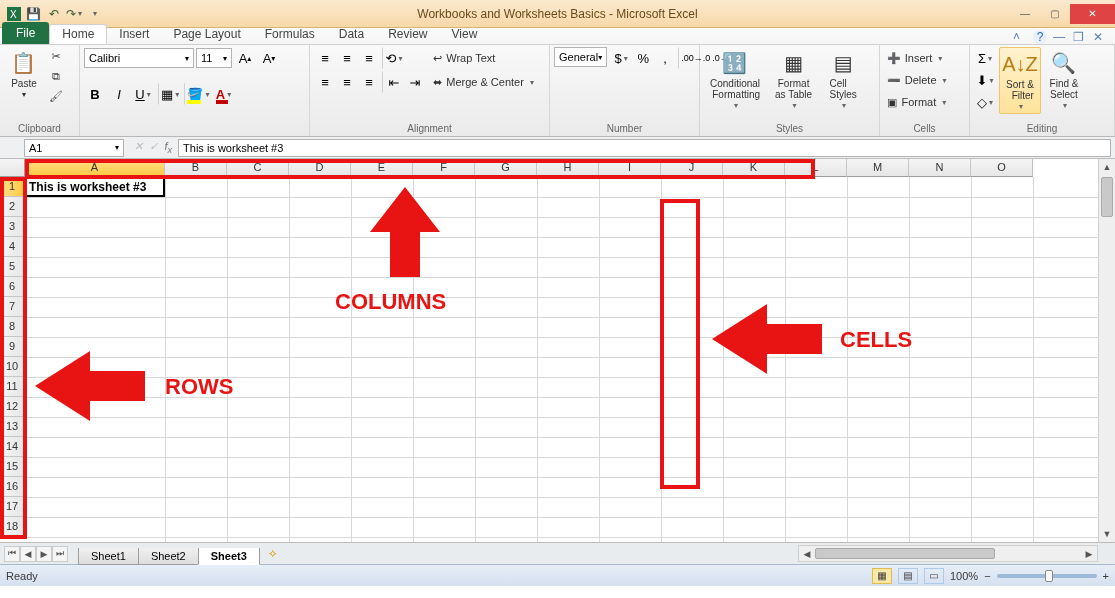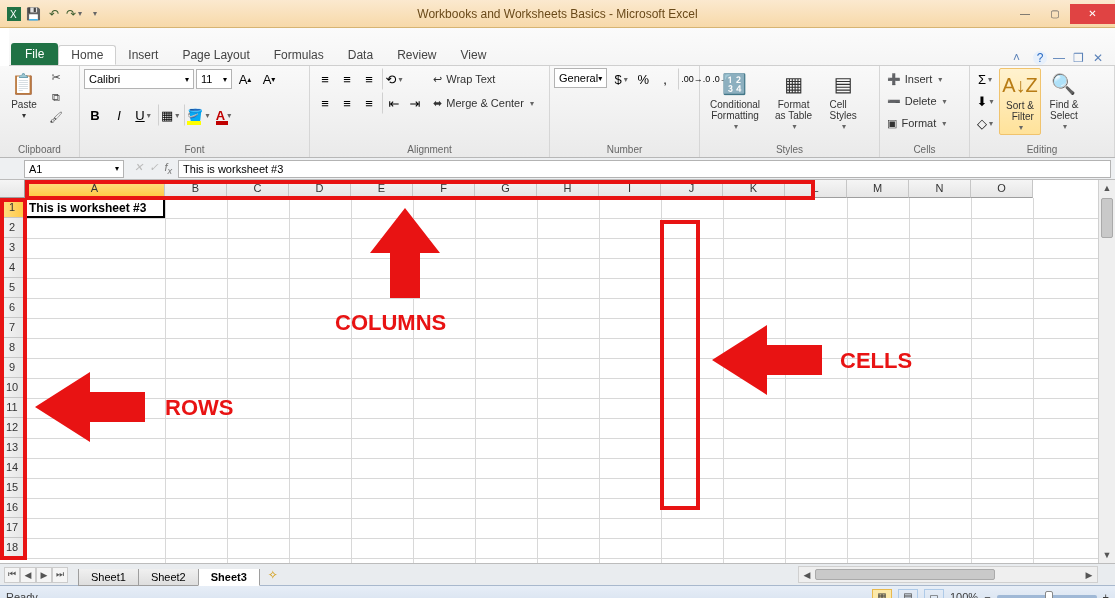--- a/index.html
+++ b/index.html
@@ -6,21 +6,21 @@
 body { width: 1115px; height: 598px; overflow: hidden; background: #fff; font-size: 11px; }
 .titlebar { height: 28px; background: linear-gradient(#fbe9cf,#f7d9a9); display: flex; align-items: center; position: relative; border-bottom: 1px solid #d6b473; }
 .qat { display: flex; align-items: center; gap: 4px; padding: 0 6px; }
 .qat .ic { width: 16px; height: 16px; display: flex; align-items: center; justify-content: center; font-size: 12px; color: #3b5c2d; }
 .title-text { position: absolute; left: 50%; transform: translateX(-50%); color: #6a4a1a; font-size: 12px; }
 .win-btns { position: absolute; right: 0; display: flex; }
 .win-btn { width: 30px; height: 20px; display: flex; align-items: center; justify-content: center; font-size: 10px; }
 .win-close { background: #e04343; color: #fff; width: 45px; }
 .win-min, .win-max { background: transparent; color: #5a5a5a; }
 
-.tabs { height: 38px; background: linear-gradient(#fbfbfb,#f5f5f5); display: flex; align-items: flex-end; border-bottom: 1px solid #cfcfcf; position: relative; margin-left: 9px; }
+.tabs { height: 17px; background: linear-gradient(#fbfbfb,#f5f5f5); display: flex; align-items: flex-end; border-bottom: 1px solid #cfcfcf; position: relative; }
 .file-tab { background: #207245; color: #fff; padding: 3px 14px; font-size: 12px; height: 22px; display:flex; align-items:center; border-radius: 3px 3px 0 0; margin-left: 2px;}
 .tab { padding: 3px 12px; font-size: 12px; color: #444; height: 20px; display:flex; align-items:center; }
 .tab.active { background: #fff; border: 1px solid #cfcfcf; border-bottom: 1px solid #fff; border-radius: 3px 3px 0 0; }
 .tabs-right { position: absolute; right: 8px; display: flex; gap: 6px; align-items:center; color:#5b82b8; }
 .tabs-right .ic { width:14px; height:14px; font-size:12px; }
 
 .ribbon { height: 92px; background: linear-gradient(#f9f9f9,#eaeaea); border-bottom: 1px solid #b7b7b7; display: flex; }
 .group { border-right: 1px solid #d6d6d6; display: flex; flex-direction: column; justify-content: space-between; padding: 2px 4px 1px 4px; }
 .group-label { text-align: center; font-size: 10px; color: #666; padding: 1px 0; }
 .group-body { display: flex; align-items: flex-start; gap: 3px; flex: 1; }
@@ -185,21 +185,20 @@
           </div>
         <div class="btn22 dd sep">▦</div>
         <div class="btn22 dd sep">
             <span style="position:relative">🪣<span class="color-swatch" style="background:#ffff00;position:absolute;left:0;bottom:-2px;width:14px"></span></span>
           </div>
         <div class="btn22 dd">
             <span style="position:relative"><b style="color:#c00000">A</b><span class="color-swatch" style="background:#c00000;position:absolute;left:0;bottom:-2px;width:12px"></span></span>
           </div>
       </div>
     </div>
-    <div class="group-label">Font</div>
   </div>
 
   <div class="group" style="width:240px">
     <div class="group-body">
       <div class="align-rows">
         <div class="align-row">
           <div class="btn22">≡</div>
           <div class="btn22">≡</div>
           <div class="btn22">≡</div>
           <div class="btn22 dd sep">⟲</div>
@@ -244,21 +243,21 @@
           </div>
       </div>
     </div>
     <div class="group-label">Number</div>
   </div>
 
   <div class="group styles-grp" style="width:180px">
     <div class="group-body">
       <div class="big-btn dd">
           <div class="bicon">🔢</div>
-          <span style="white-space:pre-line;text-align:center">Conditional
+          <span style="white-space:pre-line;text-align:right">Conditional
 Formatting</span>
         </div>
       <div class="big-btn dd">
           <div class="bicon">▦</div>
           <span style="white-space:pre-line;text-align:center">Format
 as Table</span>
         </div>
       <div class="big-btn dd">
           <div class="bicon">▤</div>
           <span style="white-space:pre-line;text-align:left">Cell

